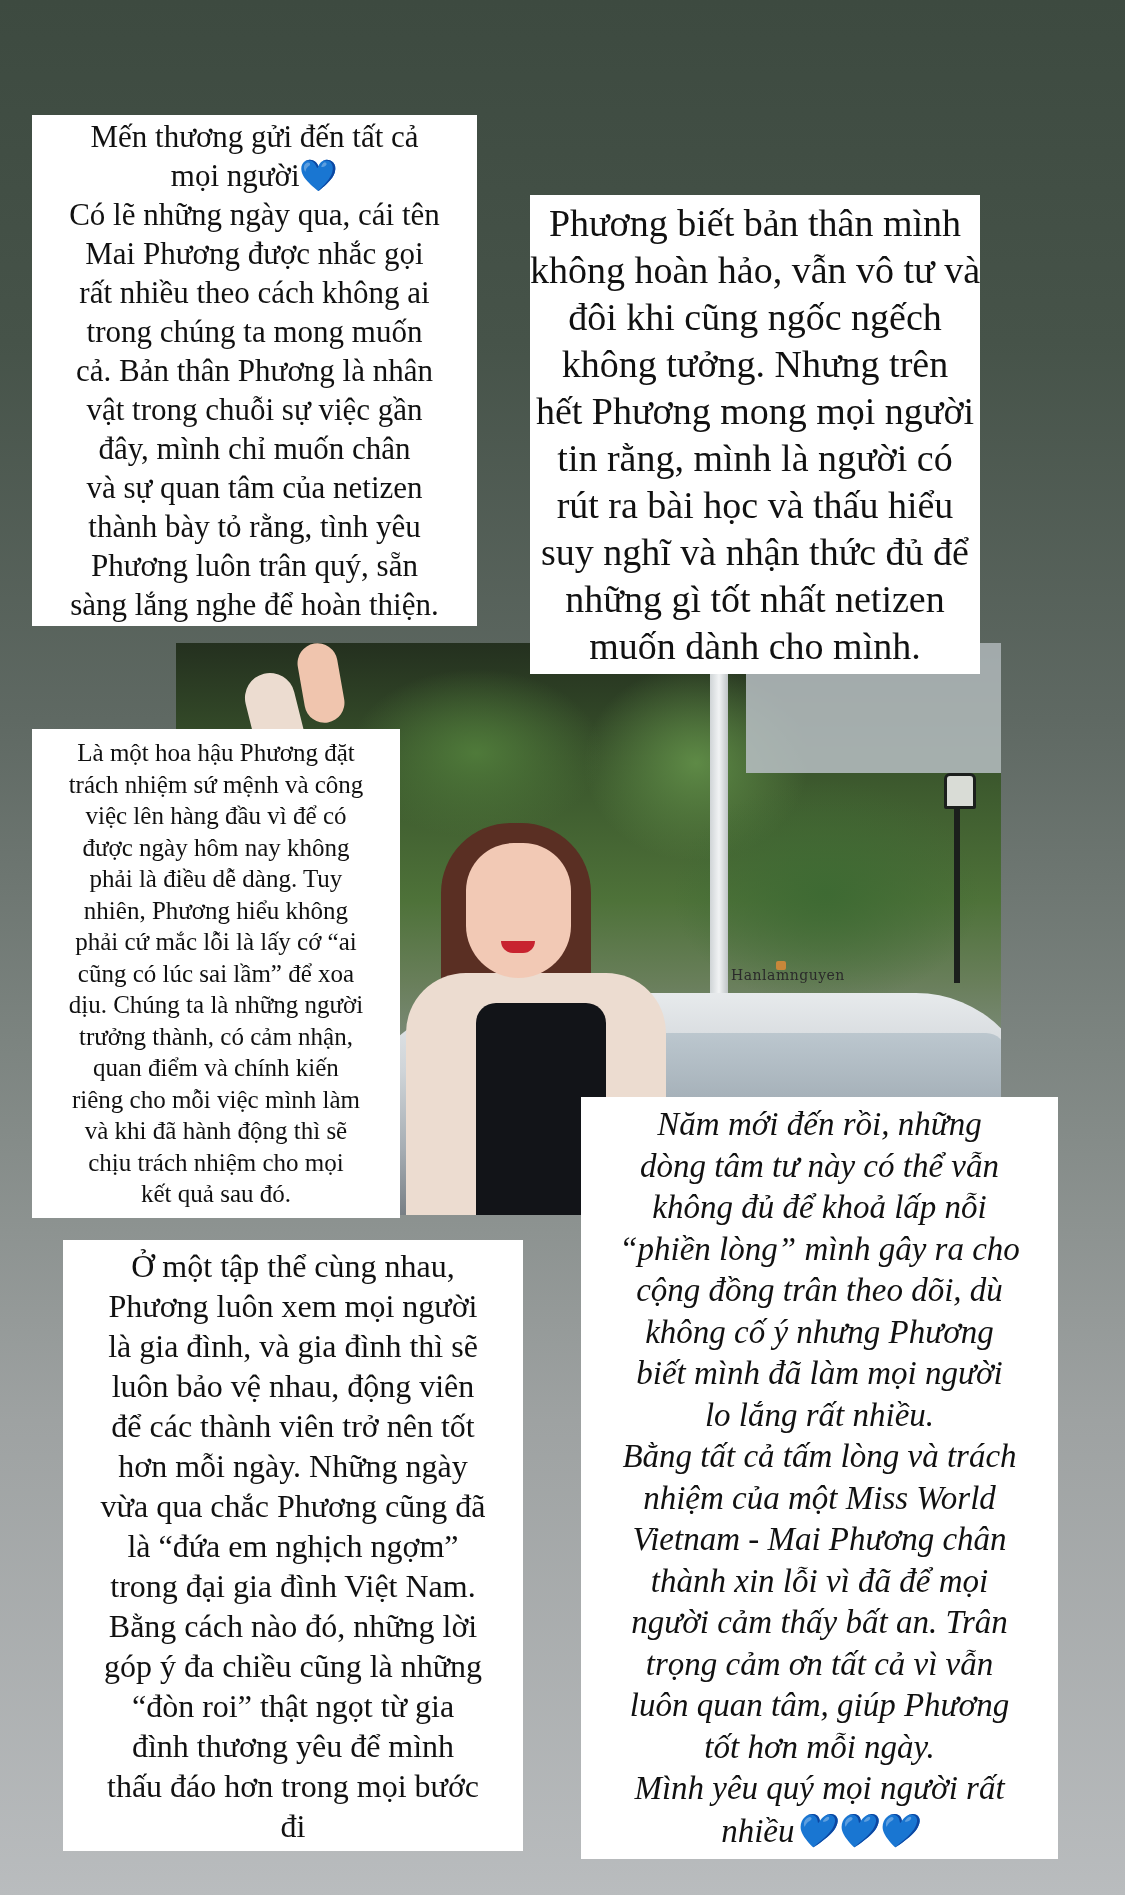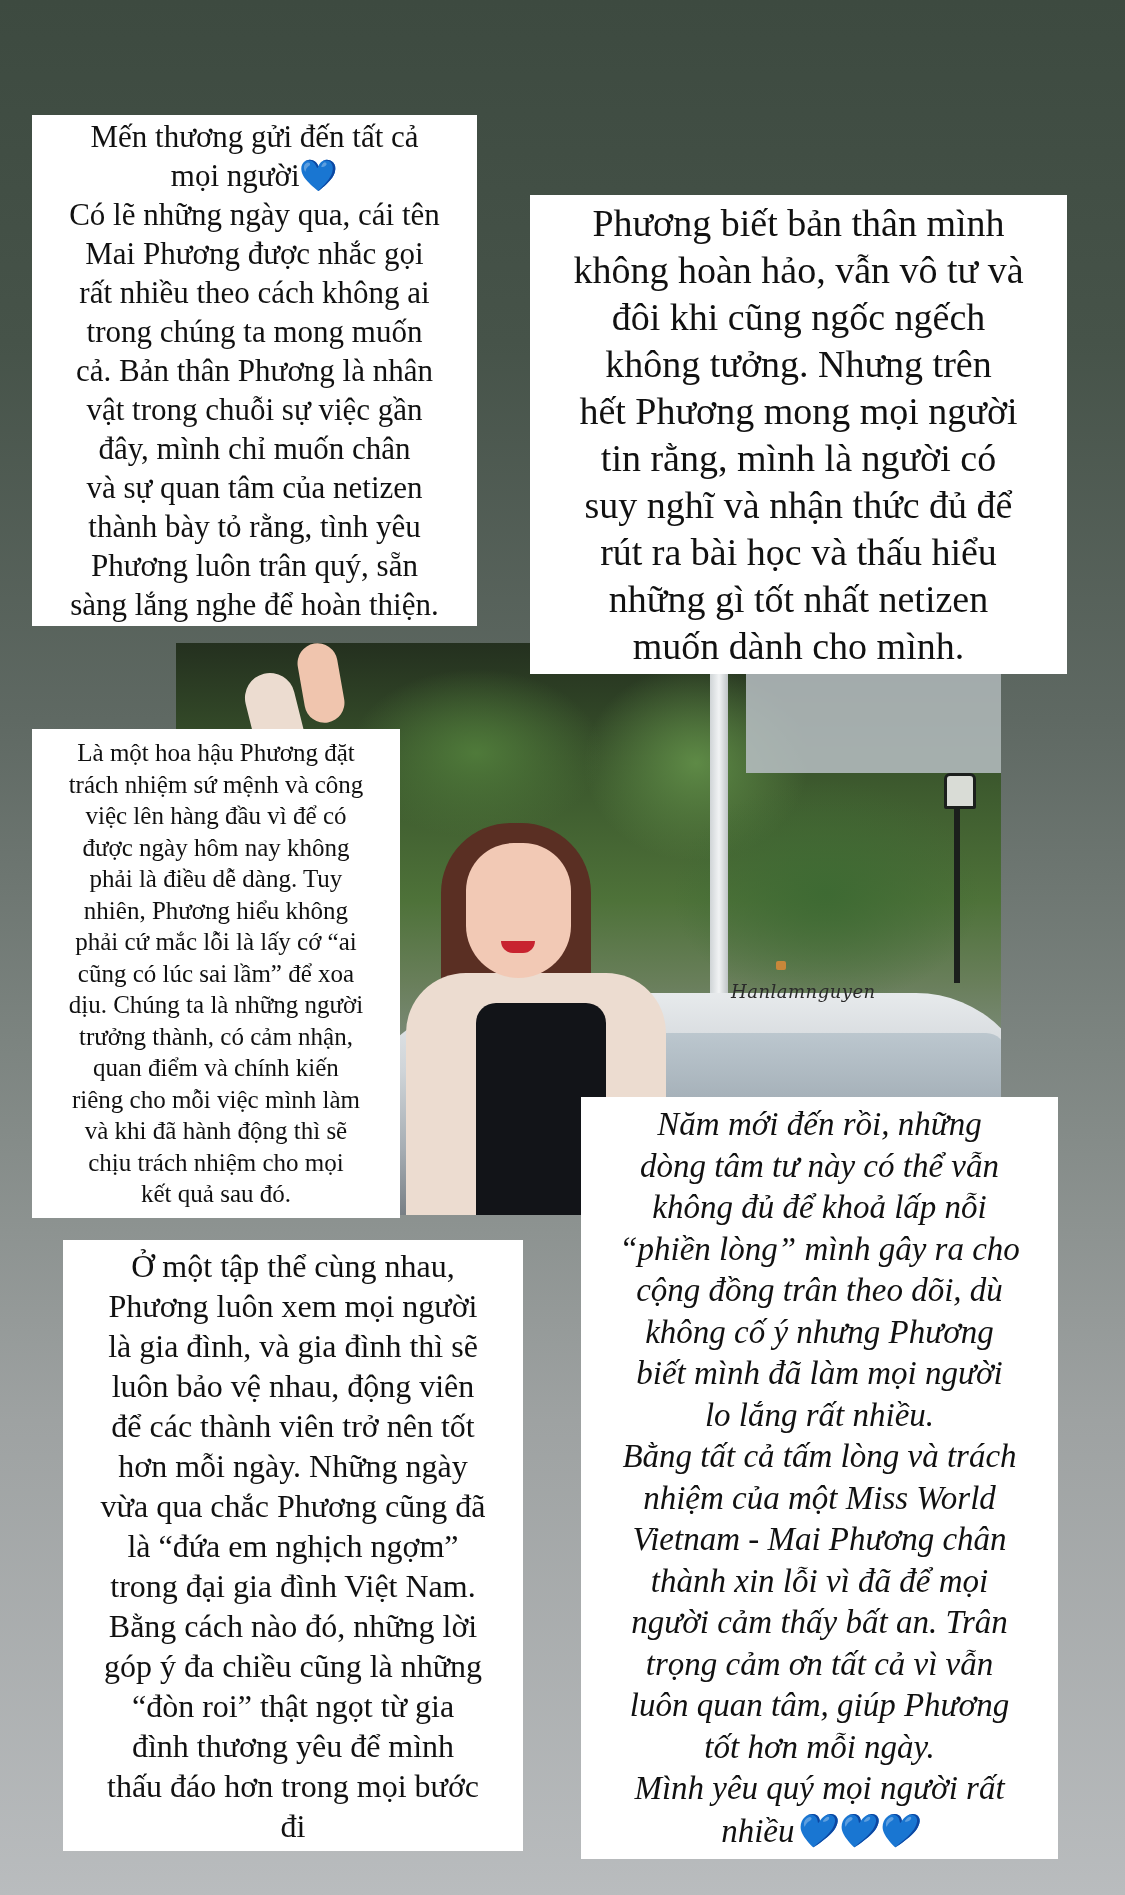--- a/index.html
+++ b/index.html
@@ -11,21 +11,21 @@
   }
   .box {
     position: absolute; background: #ffffff; box-sizing: border-box;
     display: flex; flex-direction: column; align-items: center; justify-content: center;
     text-align: left;
   }
   .box .line { display: block; white-space: nowrap; }
   .heart { color: #1f6fe8; font-family: "DejaVu Sans", sans-serif; }
 
   #box1 { left: 32px; top: 115px; width: 445px; height: 511px; font-size: 31px; line-height: 39px; }
-  #box2 { left: 530px; top: 195px; width: 537px; height: 479px; font-size: 38px; line-height: 47px; }
+  #box2 { left: 530px; top: 195px; width: 450px; height: 479px; font-size: 38px; line-height: 47px; }
   #box3 { left: 32px; top: 705px; width: 368px; height: 489px; font-size: 25px; line-height: 31.5px; margin-top: 24px; }
   #box4 { left: 581px; top: 1097px; width: 477px; height: 762px; font-size: 33px; line-height: 41.5px; font-style: italic; }
   #box5 { left: 63px; top: 1240px; width: 460px; height: 611px; font-size: 32px; line-height: 40px; }
 
   
   #photo {
     position: absolute; left: 176px; top: 643px; width: 825px; height: 572px; overflow: hidden;
     background:
       radial-gradient(ellipse 180px 120px at 300px 110px, #4f7a3a 0%, rgba(79,122,58,0) 70%),
       radial-gradient(ellipse 220px 160px at 650px 250px, #3e6a33 0%, rgba(62,106,51,0) 70%),
@@ -43,22 +43,22 @@
   }
   #photo .car-window { position:absolute; left: 430px; top: 390px; width: 400px; height: 130px; background: linear-gradient(180deg,#b8c4cc,#8e9aa3); border-radius: 30px 20px 0 0; opacity:.9; }
   #photo .jacket { position:absolute; left: 230px; top: 330px; width: 260px; height: 250px; background: #ecdcd0; border-radius: 60px 60px 0 0; }
   #photo .dress { position:absolute; left: 300px; top: 360px; width: 130px; height: 220px; background: #121418; border-radius: 20px 20px 0 0; }
   #photo .hair { position:absolute; left: 265px; top: 180px; width: 150px; height: 300px; background: #5a2f23; border-radius: 70px 70px 40px 40px; }
   #photo .face { position:absolute; left: 290px; top: 200px; width: 105px; height: 135px; background: #f2c9b5; border-radius: 50px 50px 55px 55px; }
   #photo .lips { position:absolute; left: 325px; top: 298px; width: 34px; height: 12px; background: #c8232f; border-radius: 0 0 16px 16px; }
   #photo .arm { position:absolute; left: 150px; top: 20px; width: 50px; height: 360px; background: #ecdcd0; transform: rotate(-14deg); transform-origin: bottom center; border-radius: 25px; }
   #photo .hand { position:absolute; left: 125px; top: 0px; width: 40px; height: 80px; background: #f0c5ae; border-radius: 20px; transform: rotate(-10deg); }
   #photo .watermark {
-    position:absolute; left: 555px; top: 338px; font-family: "DejaVu Serif", serif; font-style: italic;
-    font-size: 18px; color: #2a2a2a; letter-spacing: .5px;
+    position:absolute; left: 555px; top: 324px; font-family: "DejaVu Serif", serif; 
+    font-size: 14px; color: #2a2a2a; letter-spacing: .5px;
   }
   #photo .watermark-crown { position:absolute; left: 600px; top: 318px; width: 10px; height: 9px; background: #c8873a; border-radius: 2px; }
 </style>
 </head>
 <body>
 
 <div id="photo">
   <div class="building"></div>
   <div class="pole"></div>
   <div class="lamp-post"></div>
@@ -92,22 +92,22 @@
   <span class="line">sàng lắng nghe để hoàn thiện.</span>
 </div>
 
 <div id="box2" class="box">
   <span class="line">Phương biết bản thân mình</span>
   <span class="line">không hoàn hảo, vẫn vô tư và</span>
   <span class="line">đôi khi cũng ngốc ngếch</span>
   <span class="line">không tưởng. Nhưng trên</span>
   <span class="line">hết Phương mong mọi người</span>
   <span class="line">tin rằng, mình là người có</span>
+  <span class="line">rút ra bài học và thấu hiểu</span>
   <span class="line">suy nghĩ và nhận thức đủ để</span>
-  <span class="line">rút ra bài học và thấu hiểu</span>
   <span class="line">những gì tốt nhất netizen</span>
   <span class="line">muốn dành cho mình.</span>
 </div>
 
 <div id="box3" class="box">
   <span class="line">Là một hoa hậu Phương đặt</span>
   <span class="line">trách nhiệm sứ mệnh và công</span>
   <span class="line">việc lên hàng đầu vì để có</span>
   <span class="line">được ngày hôm nay không</span>
   <span class="line">phải là điều dễ dàng. Tuy</span>

